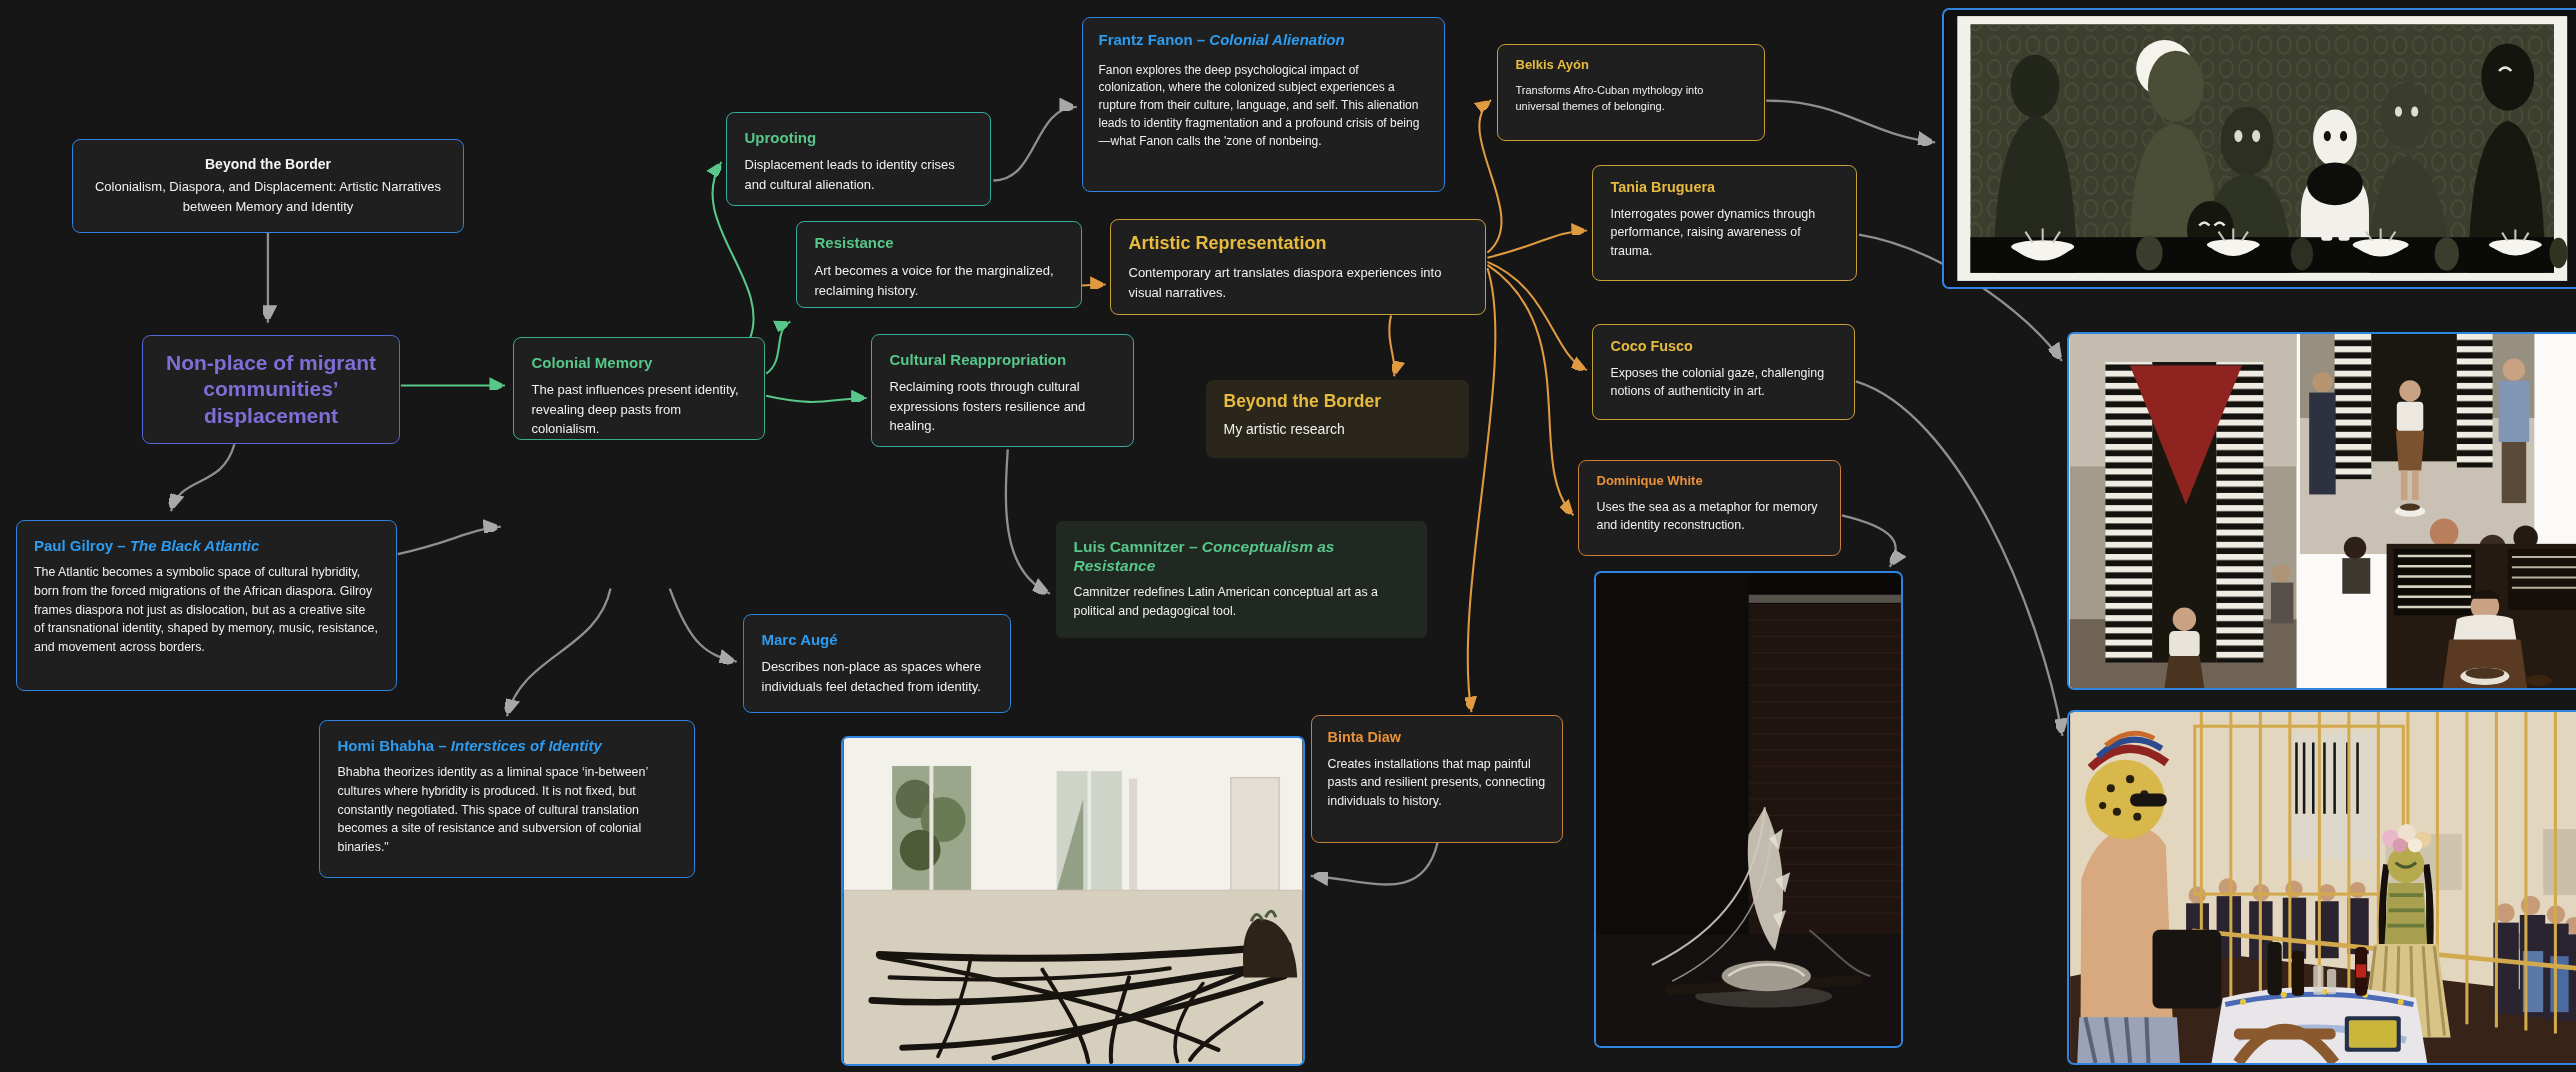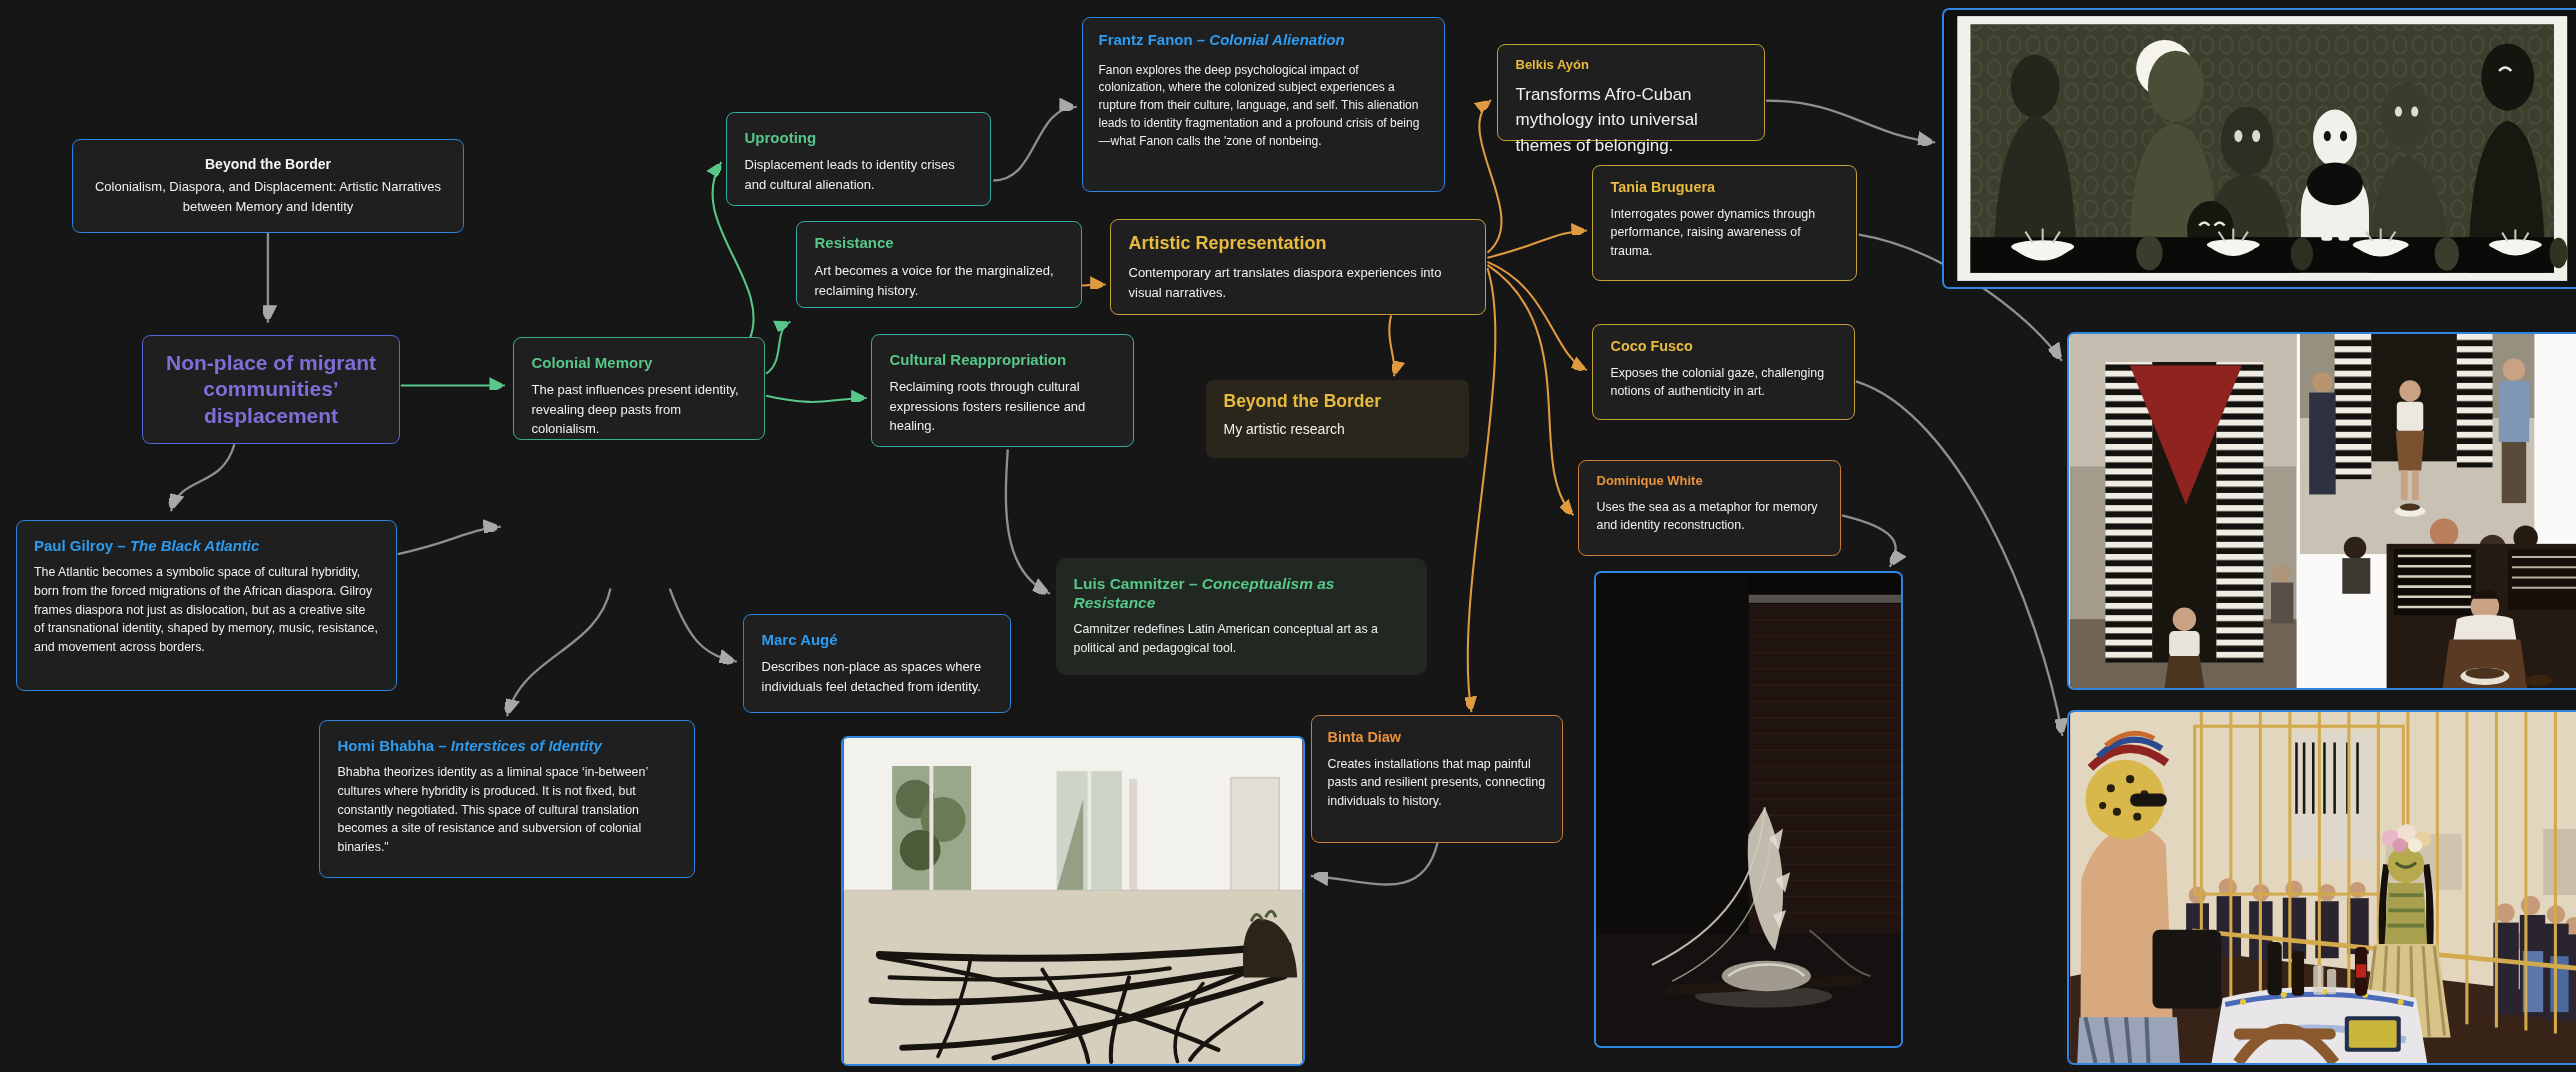--- a/index.html
+++ b/index.html
@@ -141,28 +141,28 @@
   <div class="node b-gold" style="left:1110px; top:219px; width:376px; height:96px; padding:12.4px 17.5px;">
     <div class="node-title t-gold" style="font-size:18px;">Artistic Representation</div>
     <div class="node-body">Contemporary art translates diaspora experiences into visual narratives.</div>
   </div>
 
   <div class="node no-border bg-warm" style="left:1206px; top:380px; width:263px; height:78px; padding:11.3px 17.5px; border-radius:7.2px;">
     <div class="node-title t-gold" style="font-size:17.5px; margin-bottom:6.2px;">Beyond the Border</div>
     <div class="node-body" style="font-size:14px;">My artistic research</div>
   </div>
 
-  <div class="node no-border bg-greenish" style="left:1056px; top:558px; width:371px; height:117px; border-radius:11px;">
+  <div class="node no-border bg-greenish" style="left:1056px; top:521px; width:371px; height:117px; border-radius:6px;">
     <div class="node-title t-green" style="font-size:15.5px;"><span>Luis Camnitzer – </span><em>Conceptualism as Resistance</em></div>
     <div class="node-body" style="font-size:12.4px;">Camnitzer redefines Latin American conceptual art as a political and pedagogical tool.</div>
   </div>
 
   <div class="node b-gold" style="left:1497px; top:44px; width:268px; height:97px; padding:12.4px 17.5px;">
     <div class="node-title t-gold" style="font-size:13px;">Belkis Ayón</div>
-    <div class="node-body" style="font-size:17px;">Transforms Afro-Cuban mythology into universal themes of belonging.</div>
+    <div class="node-body" style="font-size:11px;">Transforms Afro-Cuban mythology into universal themes of belonging.</div>
   </div>
 
   <div class="node b-gold" style="left:1592px; top:165px; width:265px; height:116px; padding:12.4px 17.5px;">
     <div class="node-title t-gold" style="font-size:14.4px;">Tania Bruguera</div>
     <div class="node-body" style="font-size:12.4px;">Interrogates power dynamics through performance, raising awareness of trauma.</div>
   </div>
 
   <div class="node b-gold" style="left:1592px; top:324px; width:263px; height:96px; padding:12.4px 17.5px;">
     <div class="node-title t-gold" style="font-size:14.4px;">Coco Fusco</div>
     <div class="node-body" style="font-size:12.4px;">Exposes the colonial gaze, challenging notions of authenticity in art.</div>

